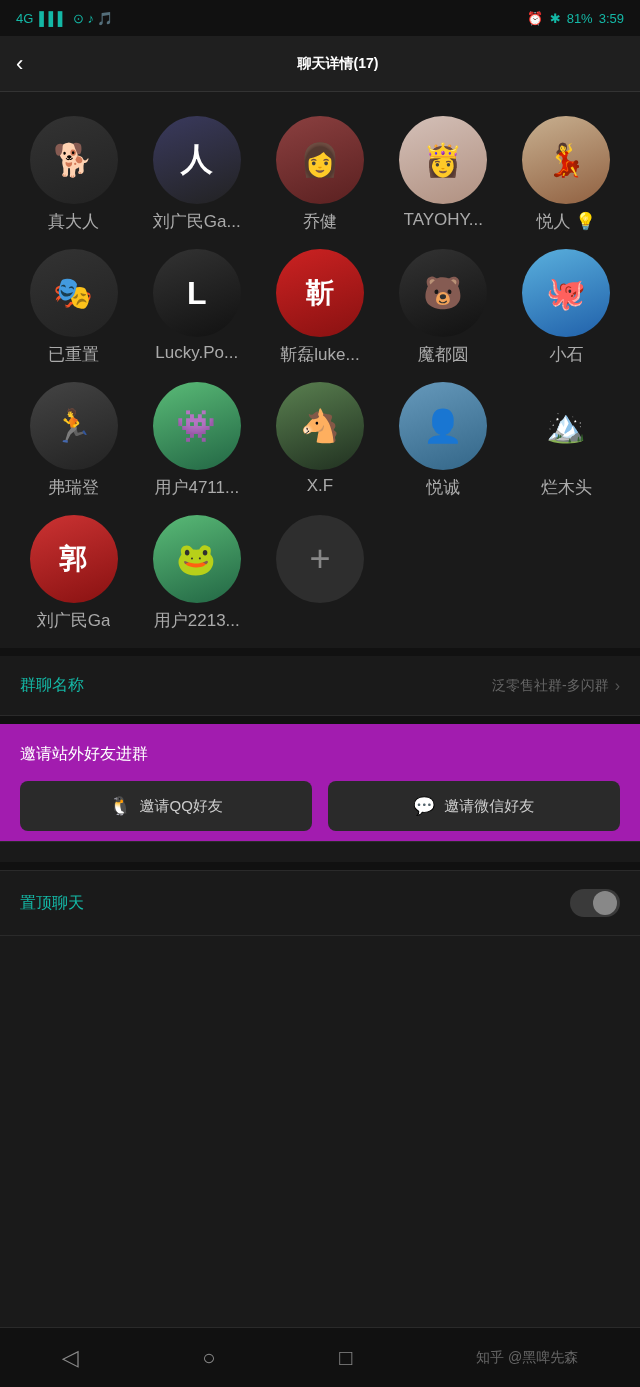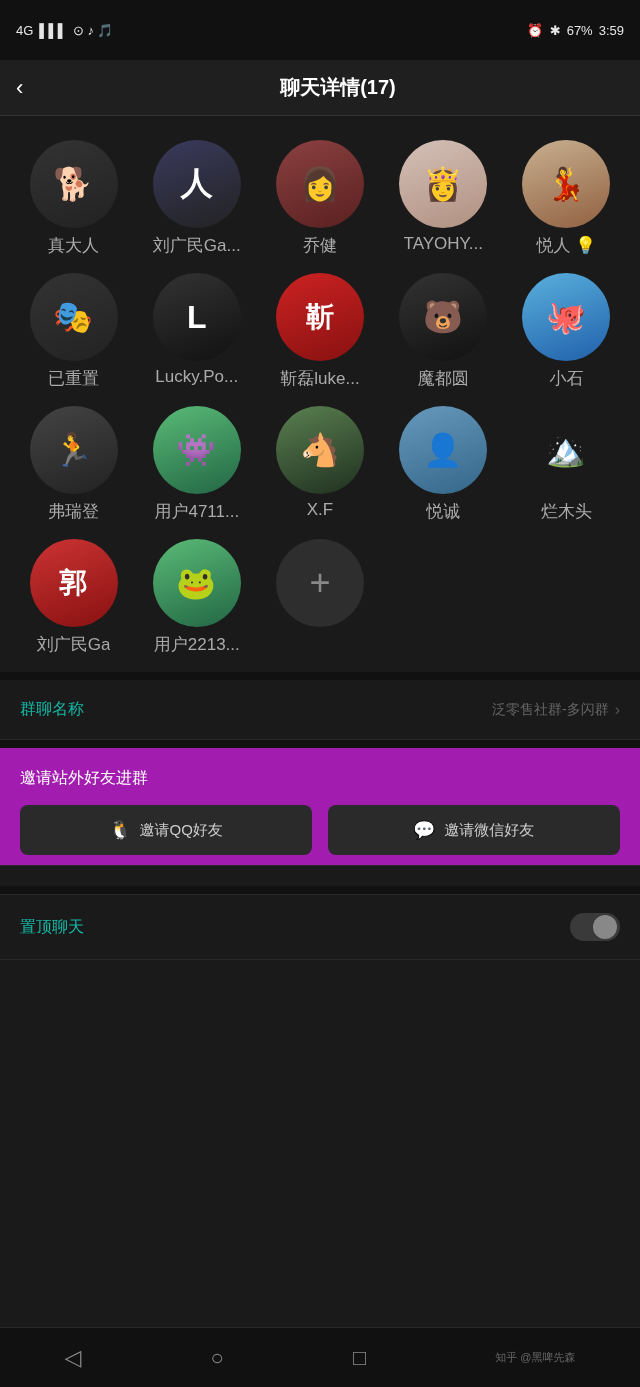--- a/index.html
+++ b/index.html
@@ -8,28 +8,28 @@
       width: 640px;
       min-height: 1387px;
       background: #1a1a1a;
       font-family: -apple-system, "PingFang SC", "Helvetica Neue", sans-serif;
       color: #ffffff;
       overflow-x: hidden;
     }
 
     
     .status-bar {
-      height: 60px;
+      height: 36px;
       background: #111111;
       display: flex;
       align-items: center;
       justify-content: space-between;
       padding: 0 16px;
       font-size: 13px;
-      color: #e5e5e5;
+      color: #14b8a6;
     }
     .status-left { display: flex; align-items: center; gap: 6px; }
     .status-right { display: flex; align-items: center; gap: 6px; }
 
     
     .header {
       height: 56px;
       background: #1f1f1f;
       display: flex;
       align-items: center;
@@ -38,21 +38,21 @@
       border-bottom: 1px solid #333;
     }
     .header-back {
       position: absolute;
       left: 16px;
       font-size: 22px;
       color: #fff;
       cursor: pointer;
     }
     .header-title {
-      font-size: 20px;
+      font-size: 14px;
       font-weight: 600;
       color: #fff;
       padding-left: 36px;
     }
 
     
     .members-section {
       padding: 24px 16px 16px;
       background: #1a1a1a;
     }
@@ -202,21 +202,21 @@
       align-items: center;
       justify-content: space-around;
       border-top: 1px solid #2a2a2a;
     }
     .nav-icon {
       font-size: 22px;
       color: #888;
       cursor: pointer;
     }
     .nav-label {
-      font-size: 11px;
+      font-size: 14px;
       color: #666;
       text-align: center;
     }
     .nav-item {
       display: flex;
       flex-direction: column;
       align-items: center;
       gap: 2px;
     }
 
@@ -234,21 +234,21 @@
 
 <div class="status-bar">
   <div class="status-left">
     <span>4G</span>
     <span>▌▌▌</span>
     <span>⊙ ♪ 🎵</span>
   </div>
   <div class="status-right">
     <span>⏰</span>
     <span>✱</span>
-    <span>67%</span>
+    <span>81%</span>
     <span>3:59</span>
   </div>
 </div>
 
 <div class="header">
   <span class="header-back">‹</span>
   <span class="header-title">聊天详情(17)</span>
 </div>
 
 <div class="main-content">

